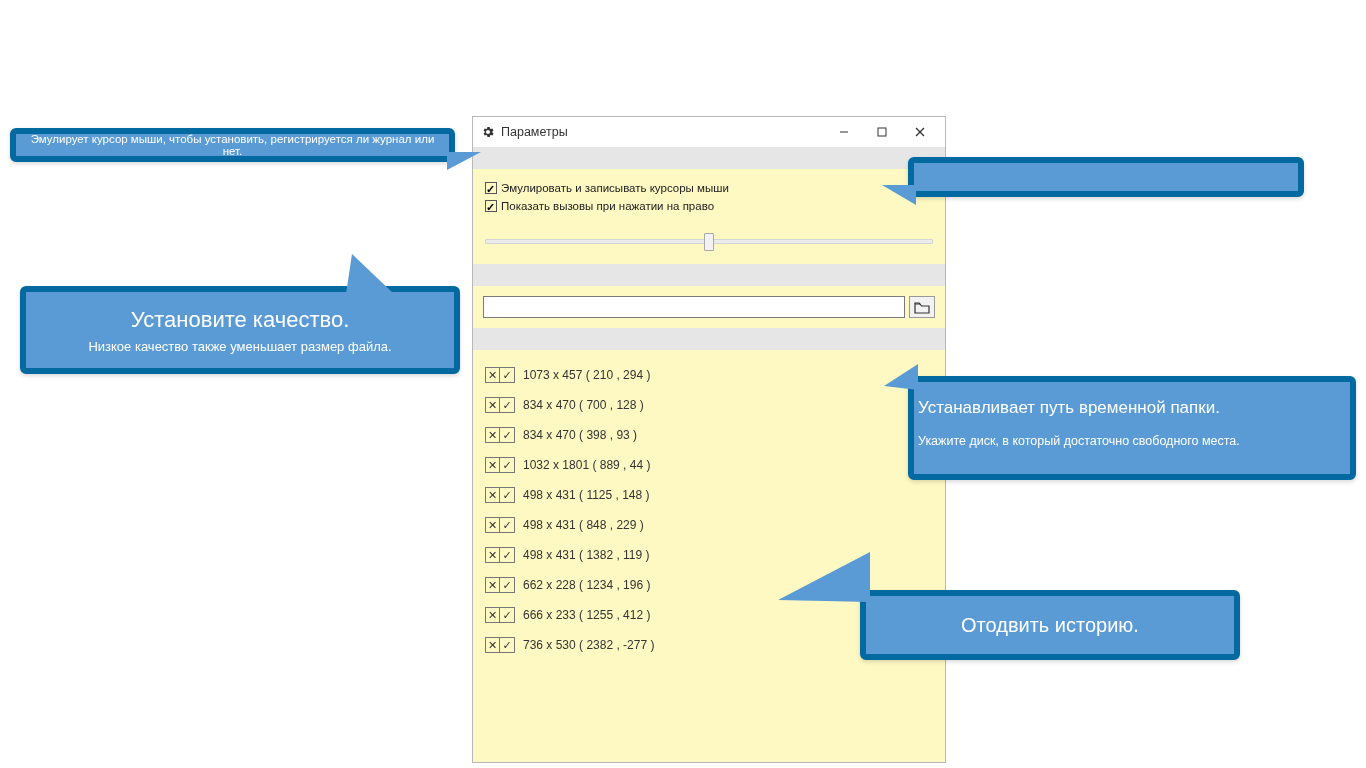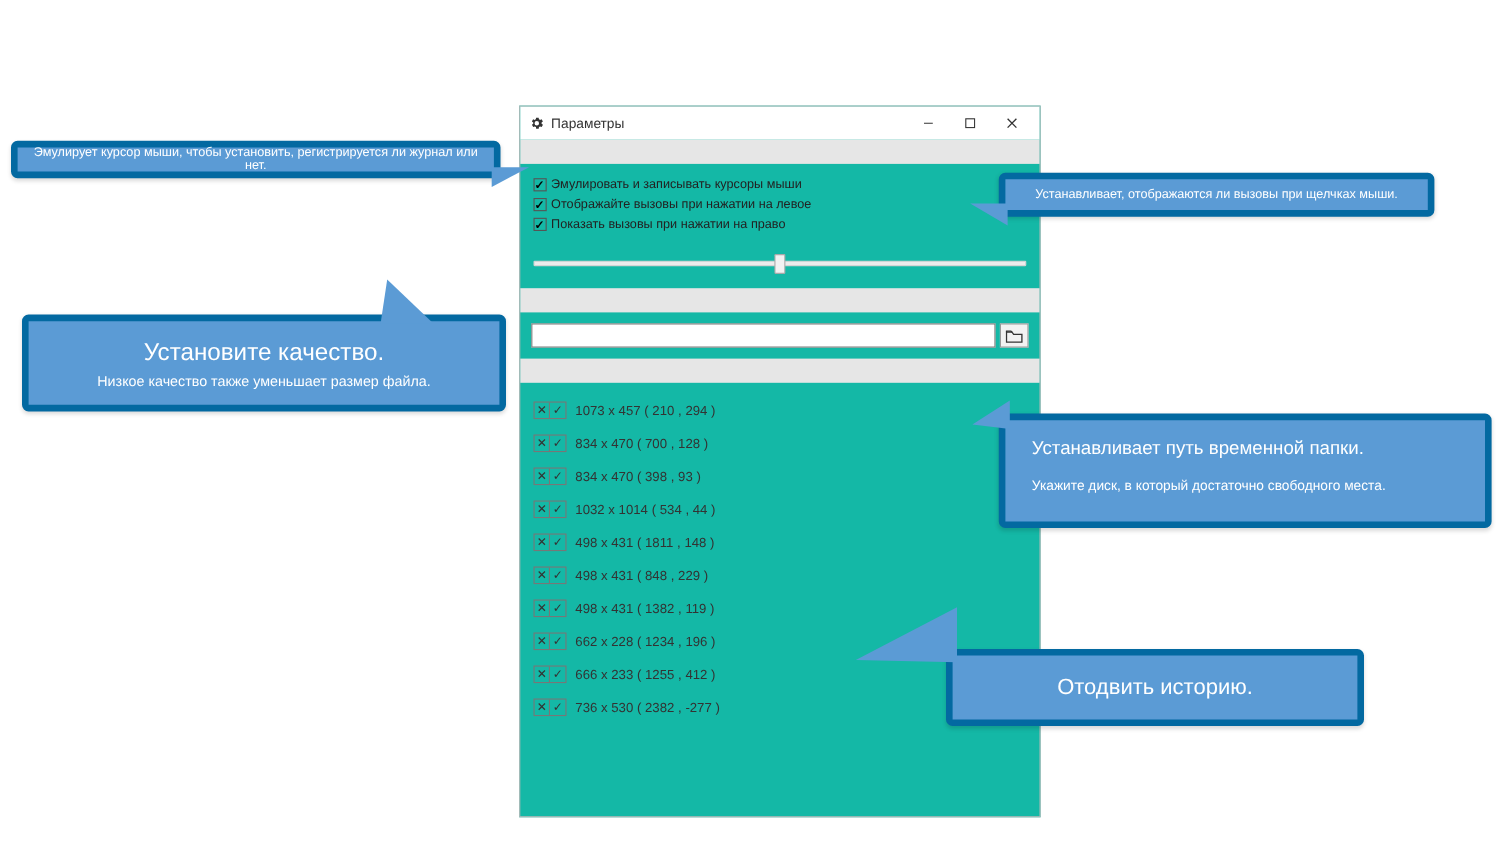--- a/index.html
+++ b/index.html
@@ -9,25 +9,25 @@
     width: 1366px;
     height: 768px;
     position: relative;
     overflow: hidden;
   }
 
   
   .dialog {
     position: absolute;
     left: 472px;
-    top: 96px;
+    top: 116px;
     width: 474px;
     height: 647px;
     border: 1px solid #b8b8b8;
-    background: #14b8a6;
+    background: #fef9c3;
   }
   .titlebar {
     height: 30px;
     display: flex;
     align-items: center;
     padding: 0 6px 0 8px;
     font-size: 12.5px;
     color: #333;
     background: #ffffff;
   }
@@ -151,21 +151,21 @@
     background: #5b9bd5;
     color: #ffffff;
     border: 6px solid #0369a1;
     border-radius: 6px;
     box-shadow: 0 2px 4px rgba(0,0,0,0.15);
     font-size: 13.5px;
     display: flex;
     flex-direction: column;
     justify-content: center;
   }
-  .callout .ct-body { padding: 10px 22px; }
+  .callout .ct-body { padding: 10px 2px; }
   .callout .ct-title { font-size: 22px; font-weight: 300; text-align: center; margin-bottom: 6px; }
   .callout .ct-sub { font-size: 13px; font-weight: 300; text-align: center; }
   .callout-small { font-size: 11.5px; padding: 10px 12px; text-align: center; }
 
   .tail {
     position: absolute;
     width: 0; height: 0;
   }
 
   
@@ -252,24 +252,20 @@
 
   <div class="gray-band thick"></div>
 
   <div class="section">
     <div class="chk-row">
       <span class="chk checked"></span>
       <span>Эмулировать и записывать курсоры мыши</span>
     </div>
     <div class="chk-row">
       <span class="chk checked"></span>
-      <span>Отображайте вызовы при нажатии на левое</span>
-    </div>
-    <div class="chk-row">
-      <span class="chk checked"></span>
       <span>Показать вызовы при нажатии на право</span>
     </div>
   </div>
 
   <div class="slider-wrap">
     <div class="slider-track">
       <div class="slider-thumb"></div>
     </div>
   </div>
 
@@ -308,28 +304,28 @@
           <span class="hist-icon">✕</span>
           <span class="hist-icon">✓</span>
         </span>
         <span>834 x 470 ( 398 , 93 )</span>
       </div>
       <div class="hist-row">
         <span class="hist-icons">
           <span class="hist-icon">✕</span>
           <span class="hist-icon">✓</span>
         </span>
-        <span>1032 x 1014 ( 534 , 44 )</span>
-      </div>
-      <div class="hist-row">
-        <span class="hist-icons">
-          <span class="hist-icon">✕</span>
-          <span class="hist-icon">✓</span>
-        </span>
-        <span>498 x 431 ( 1811 , 148 )</span>
+        <span>1032 x 1801 ( 889 , 44 )</span>
+      </div>
+      <div class="hist-row">
+        <span class="hist-icons">
+          <span class="hist-icon">✕</span>
+          <span class="hist-icon">✓</span>
+        </span>
+        <span>498 x 431 ( 1125 , 148 )</span>
       </div>
       <div class="hist-row">
         <span class="hist-icons">
           <span class="hist-icon">✕</span>
           <span class="hist-icon">✓</span>
         </span>
         <span>498 x 431 ( 848 , 229 )</span>
       </div>
       <div class="hist-row">
         <span class="hist-icons">
@@ -370,21 +366,20 @@
 
 <div id="co2" class="callout">
   <div class="ct-body">
     <div class="ct-title">Установите качество.</div>
     <div class="ct-sub">Низкое качество также уменьшает размер файла.</div>
   </div>
   <div class="tail"></div>
 </div>
 
 <div id="co3" class="callout callout-small">
-  <span>Устанавливает, отображаются ли вызовы при щелчках мыши.</span>
   <div class="tail"></div>
 </div>
 
 <div id="co4" class="callout">
   <div class="ct-body">
     <div class="ct-title">Устанавливает путь временной папки.</div>
     <div class="ct-sub">Укажите диск, в который достаточно свободного места.</div>
   </div>
   <div class="tail"></div>
 </div>

